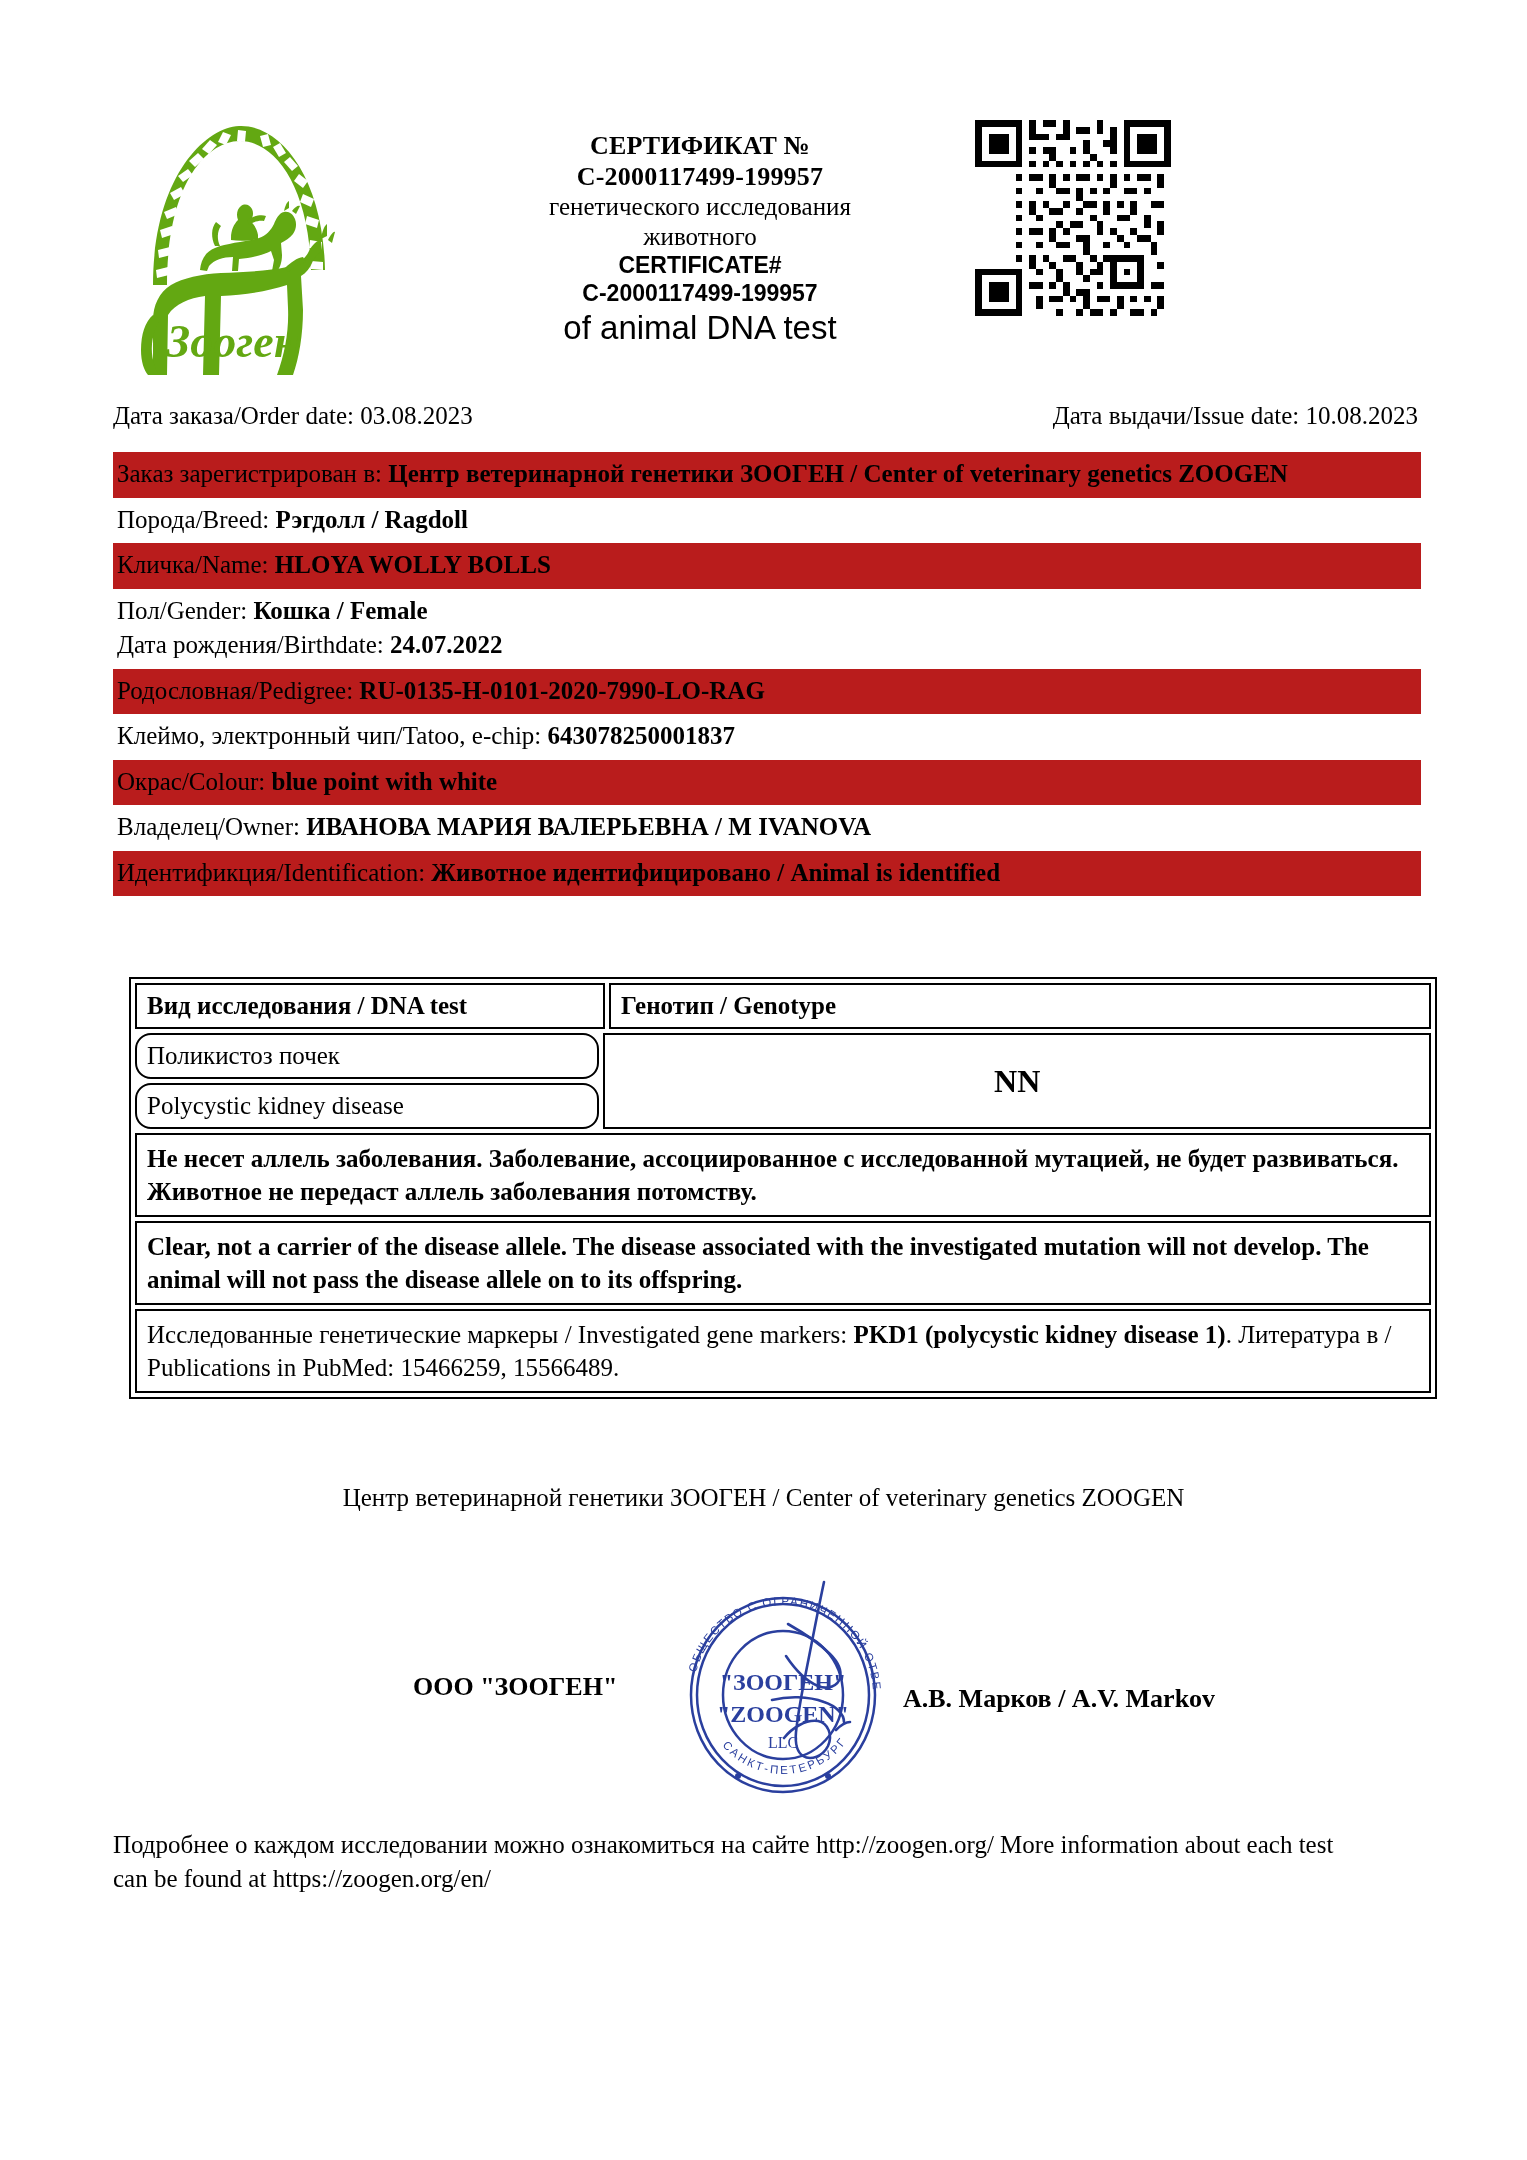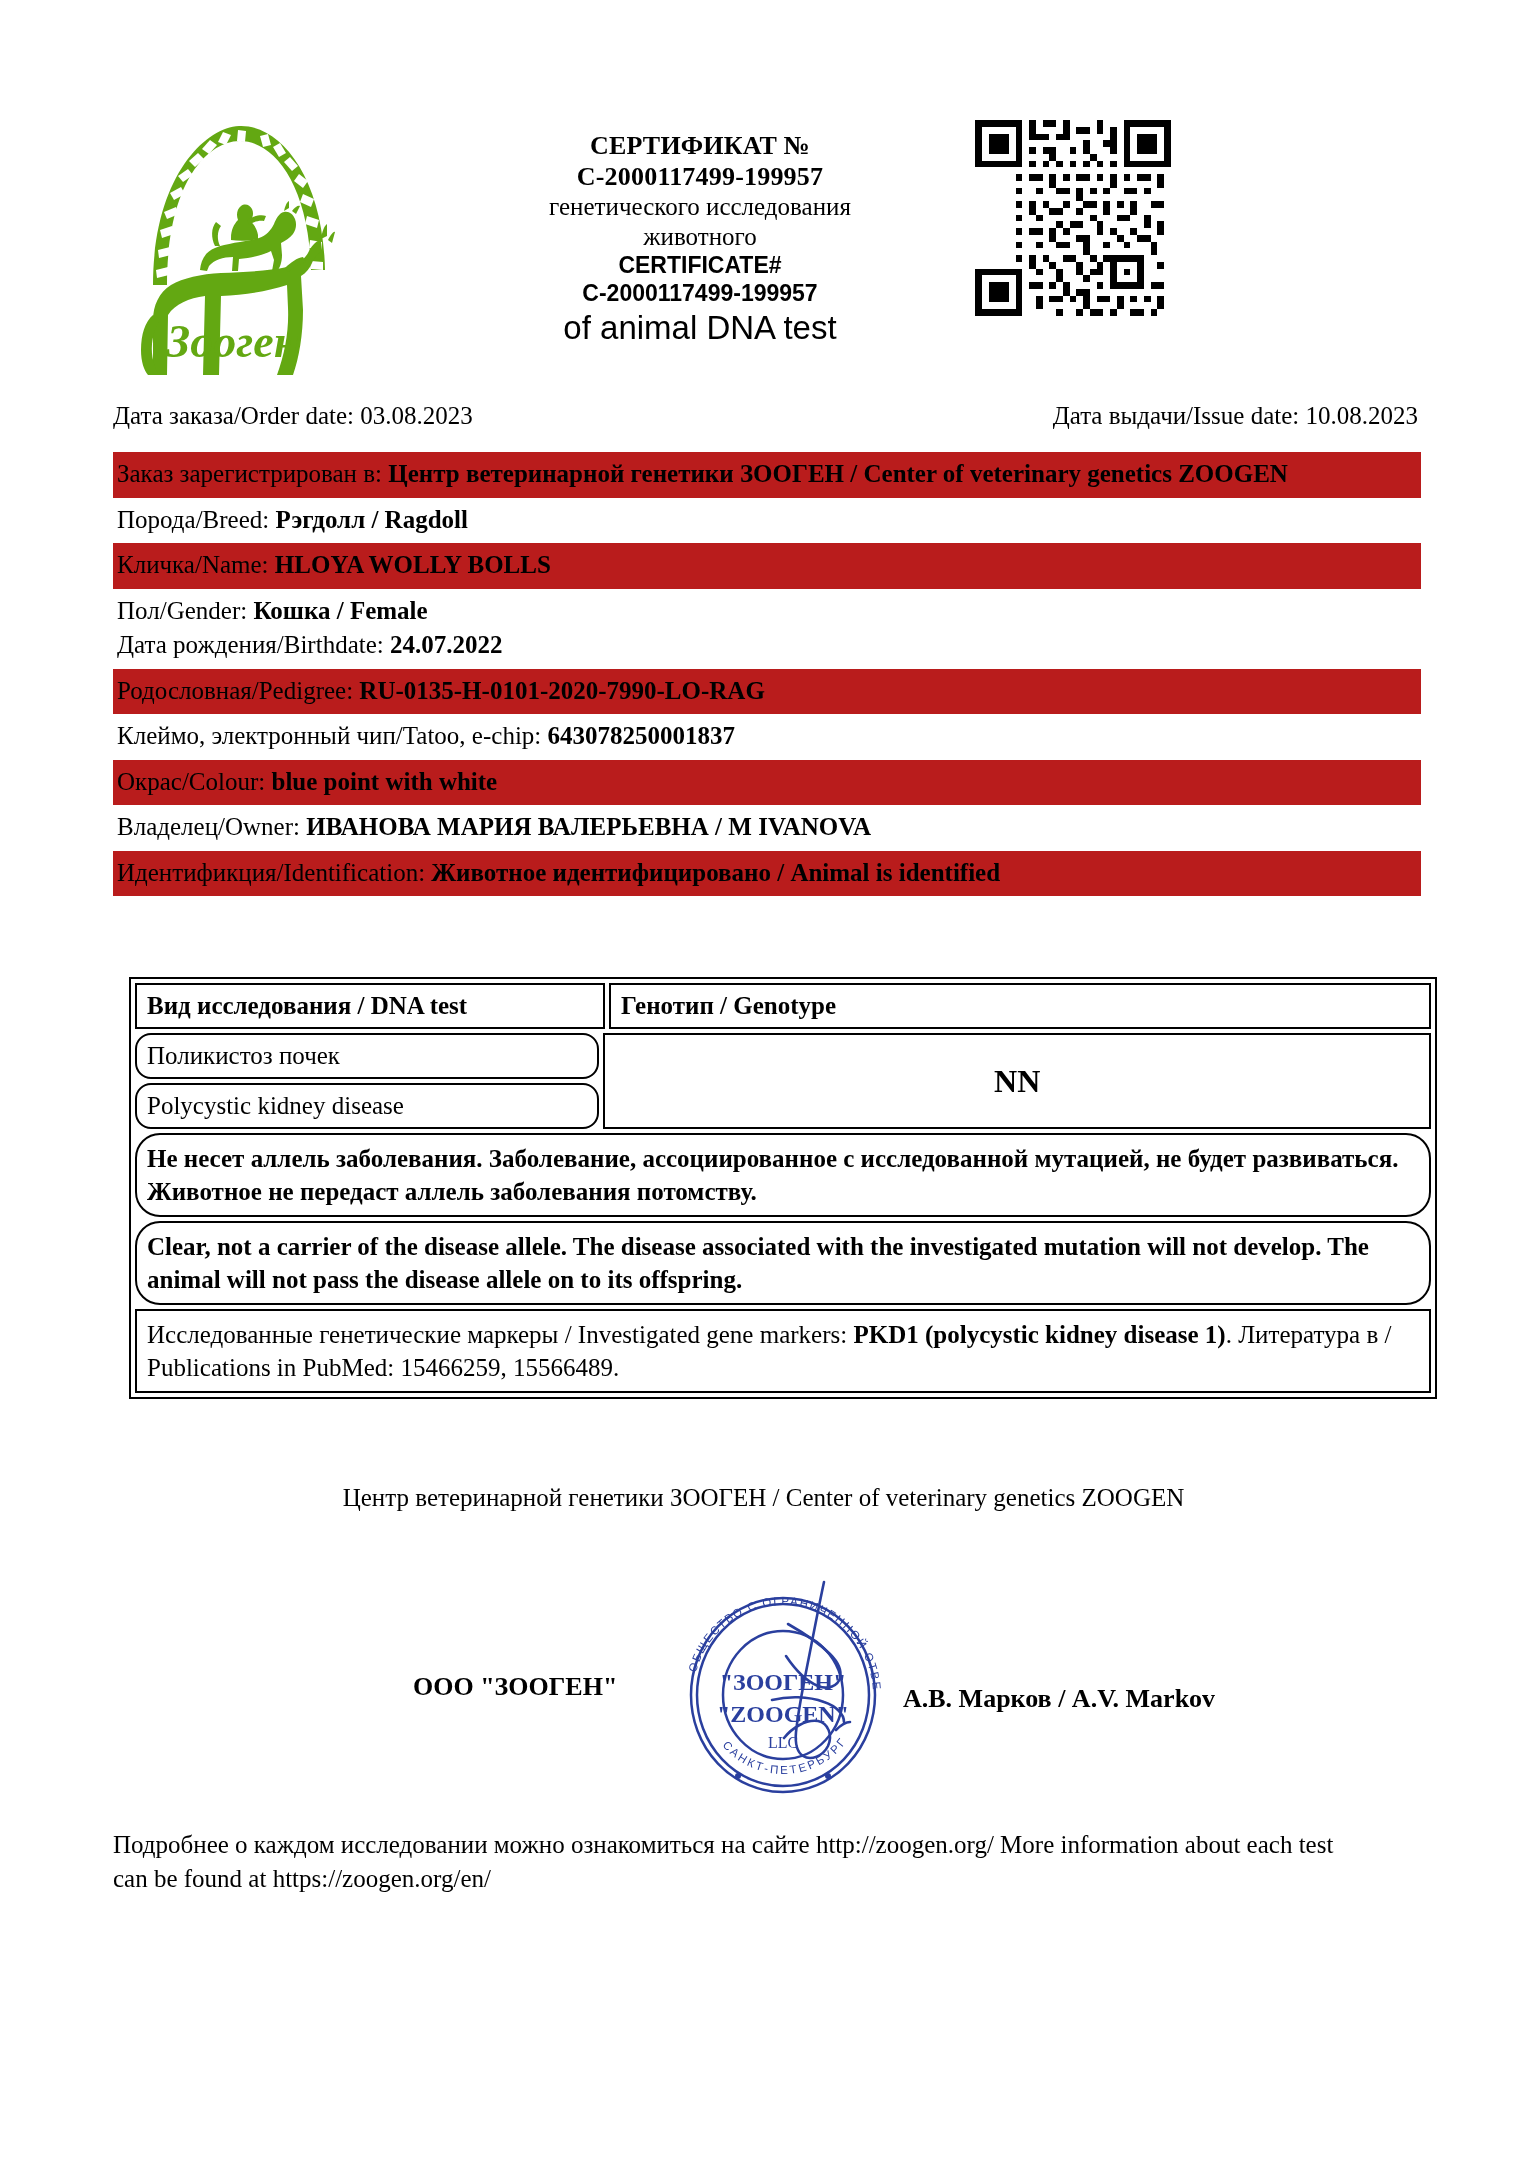--- a/index.html
+++ b/index.html
@@ -145,21 +145,20 @@
     align-items: center;
     justify-content: center;
     font-weight: bold;
     font-size: 32px;
   }
 
   .note {
     margin-top: 4px;
     font-weight: bold;
     line-height: 1.32;
-    border-radius: 25px;
   }
   .markers {
     margin-top: 4px;
     line-height: 1.32;
   }
   .markers b { font-weight: bold; }
 
   
   .center-line {
     position: absolute;

